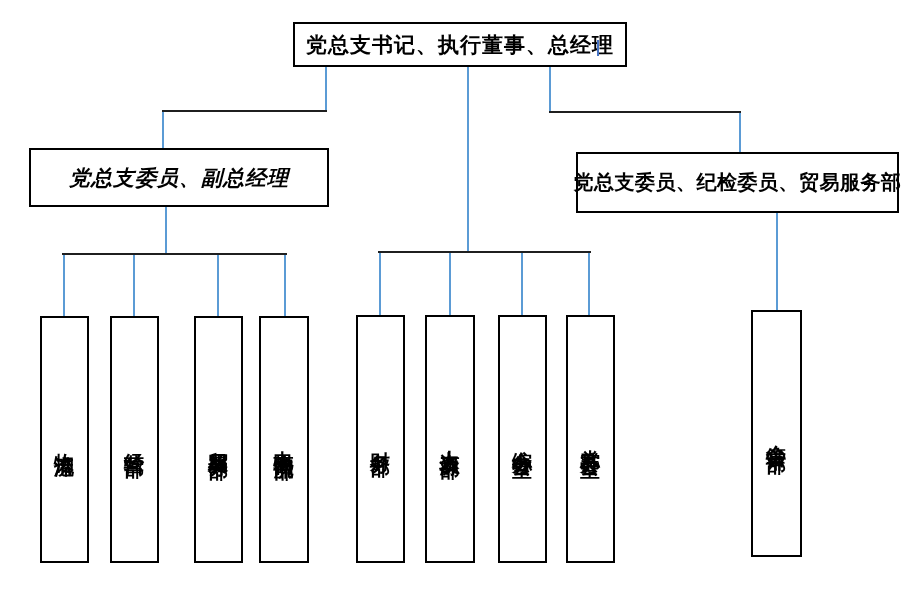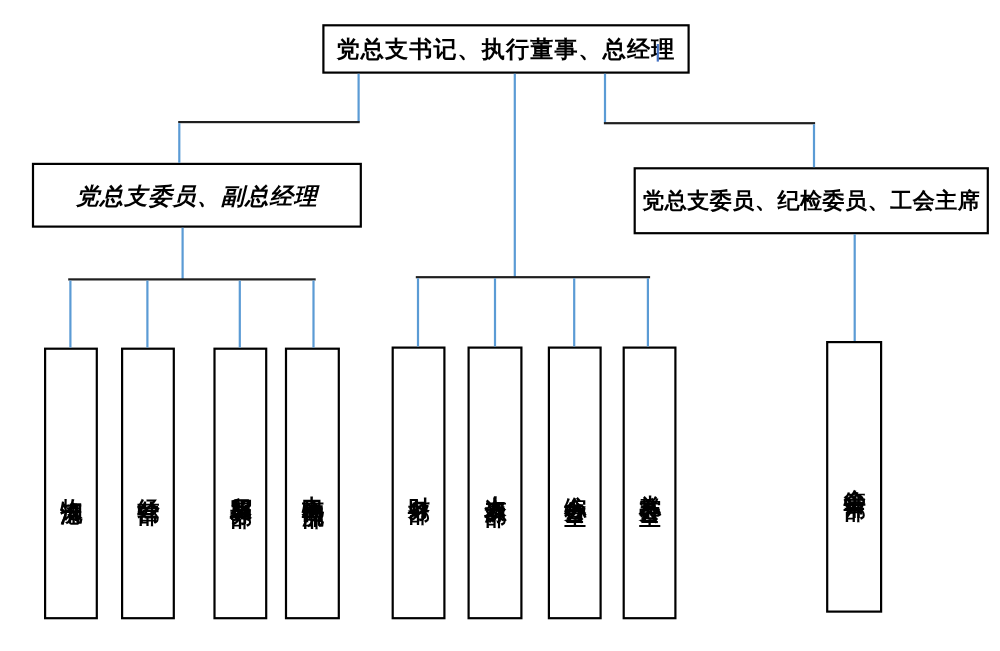--- a/index.html
+++ b/index.html
@@ -70,21 +70,21 @@
 </style>
 </head>
 <body>
 
 <div class="canvas">
 
   <div class="box hbox root-box">党总支书记、执行董事、总经理</div>
   <span class="caret"></span>
 
   <div class="box hbox deputy-box">党总支委员、副总经理</div>
-  <div class="box hbox committee-box">党总支委员、纪检委员、工会主席</div>
+  <div class="box hbox committee-box">党总支委员、纪检委员、贸易服务部</div>
 
   <div class="box vbox b1">物流港</div>
   <div class="box vbox b2">经营部</div>
   <div class="box vbox b3">贸易服务部</div>
   <div class="box vbox b4">电商物流部</div>
   <div class="box vbox b5">财务部</div>
   <div class="box vbox b6">人力资源部</div>
   <div class="box vbox b7">综合办公室</div>
   <div class="box vbox b8">党群办公室</div>
   <div class="box vbox b9">企管审计部</div>

